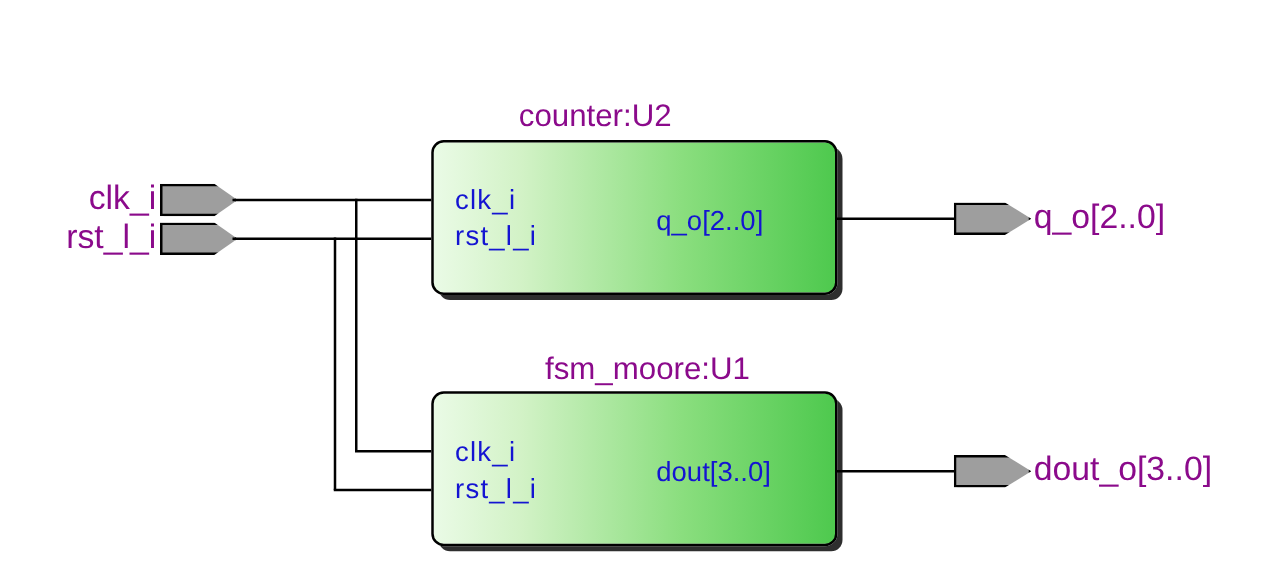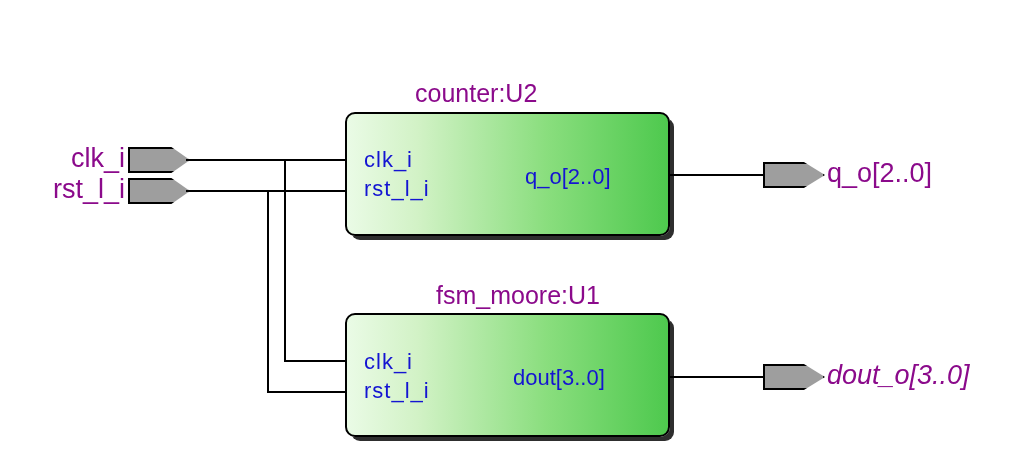--- a/index.html
+++ b/index.html
@@ -116,22 +116,22 @@
     <div class="port-label in" style="left:17px; top:33px;">clk_i</div>
     <div class="port-label in" style="left:17px; top:62px;">rst_l_i</div>
     <div class="port-label" style="left:178px; top:50px;">q_o[2..0]</div>
   </div>
 
   <div class="block-title" style="left:392px; top:281px;margin-left:44px;">fsm_moore:U1</div>
 
   <div class="block" style="left:345px; top:313px; width:325px; height:124px;">
     <div class="port-label in" style="left:17px; top:34px;">clk_i</div>
     <div class="port-label in" style="left:17px; top:63px;">rst_l_i</div>
-    <div class="port-label" style="left:166px; top:50px;">dout[3..0]</div>
+    <div class="port-label" style="left:178px; top:50px;">dout[3..0]</div>
   </div>
 
   <div class="io-port output" style="left:763px; top:162px;"></div>
   <div class="io-label" style="left:827px; top:158px;">q_o[2..0]</div>
 
   <div class="io-port output" style="left:763px; top:364px;"></div>
-  <div class="io-label" style="left:827px; top:360px;font-style:italic;">dout_o[3..0]</div>
+  <div class="io-label" style="left:827px; top:360px;">dout_o[3..0]</div>
 
 </div>
 
 </body></html>

